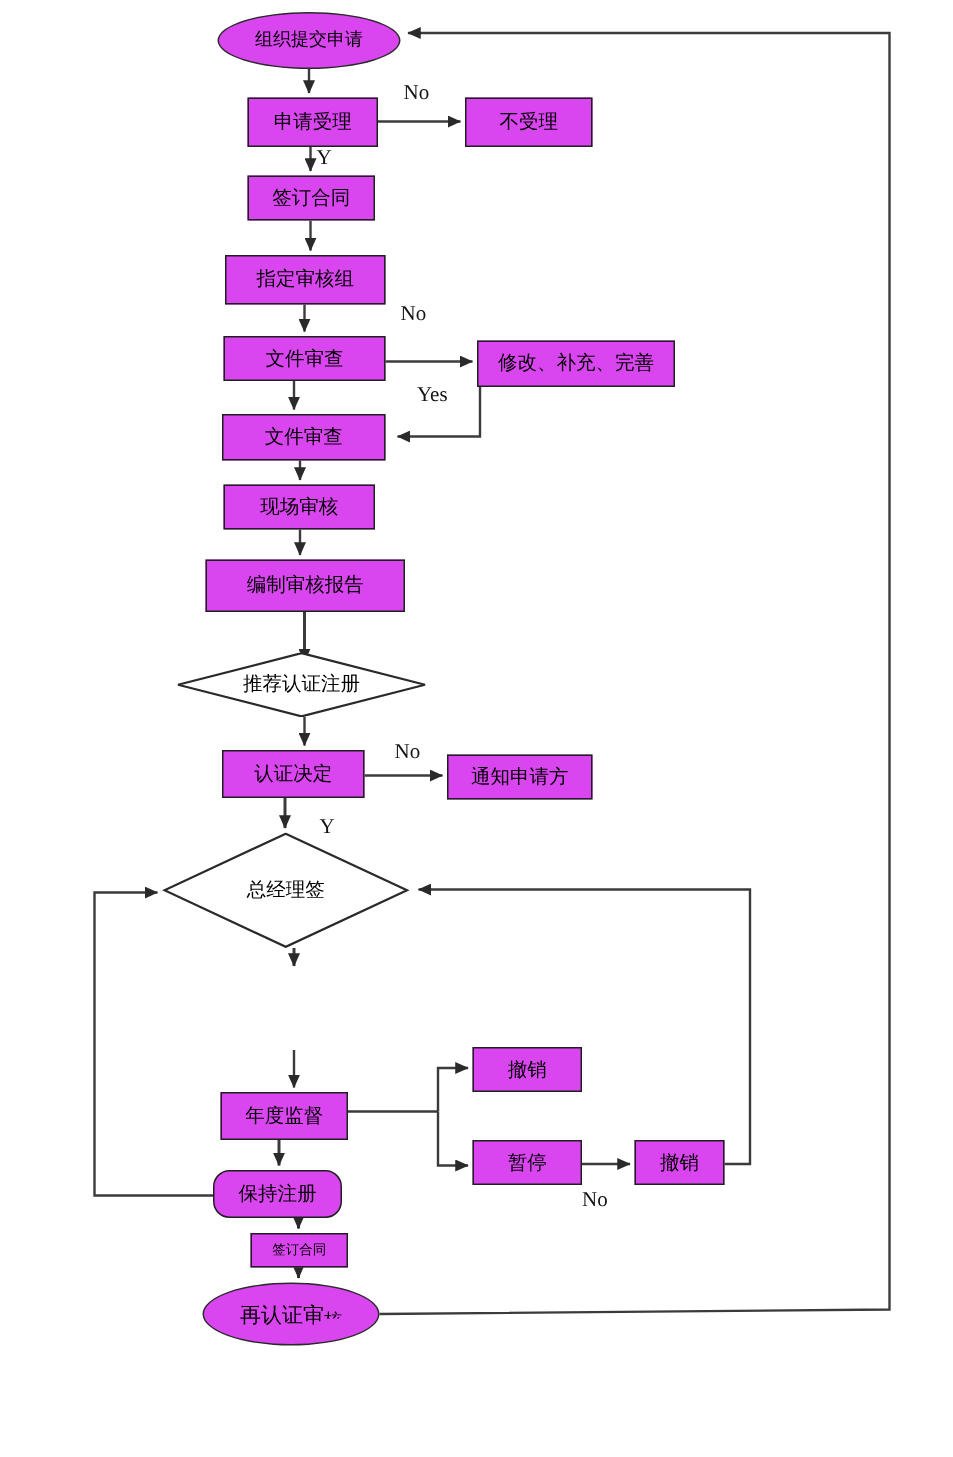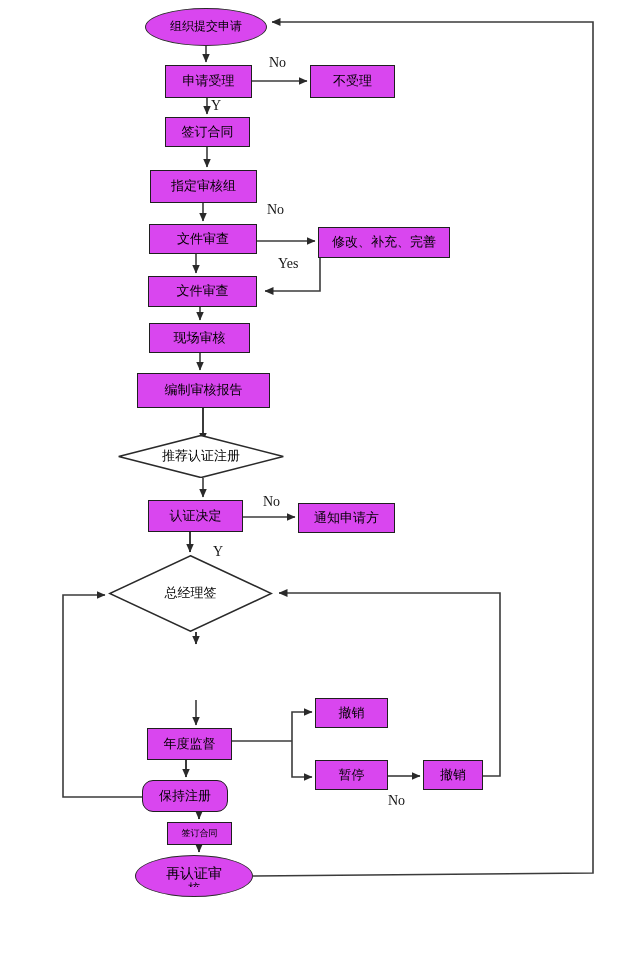--- a/index.html
+++ b/index.html
@@ -13,21 +13,21 @@
     text-align:center;box-sizing:border-box;background:#d946ef;line-height:1.15;
   }
   .rect{border:1.6px solid #1f1f1f;}
   .ellipse{border:1.6px solid #2a2a2a;border-radius:50%;overflow:hidden;}
   .diamond{background:transparent;border:none;}
   .diamond > svg{position:absolute;left:0;top:0;width:100%;height:100%;}
   .diamond .lbl{position:relative;z-index:2;}
   .edge-label{
     position:absolute;font-family:"Liberation Serif",serif;font-size:14px;color:#141414;
   }
-  .two-line{display:flex;flex-direction:column;align-items:center;}
+  .two-line{display:flex;flex-direction:row;align-items:center;}
   .clip-frag{height:5px;overflow:hidden;font-size:12px;line-height:13px;}
 </style>
 </head>
 <body>
 
 <div class="stage">
 
   <svg class="connectors" viewBox="0 0 635 971" xmlns="http://www.w3.org/2000/svg">
     <defs>
       <marker id="arr" markerUnits="userSpaceOnUse" markerWidth="9" markerHeight="8" refX="8.5" refY="4" orient="auto">

